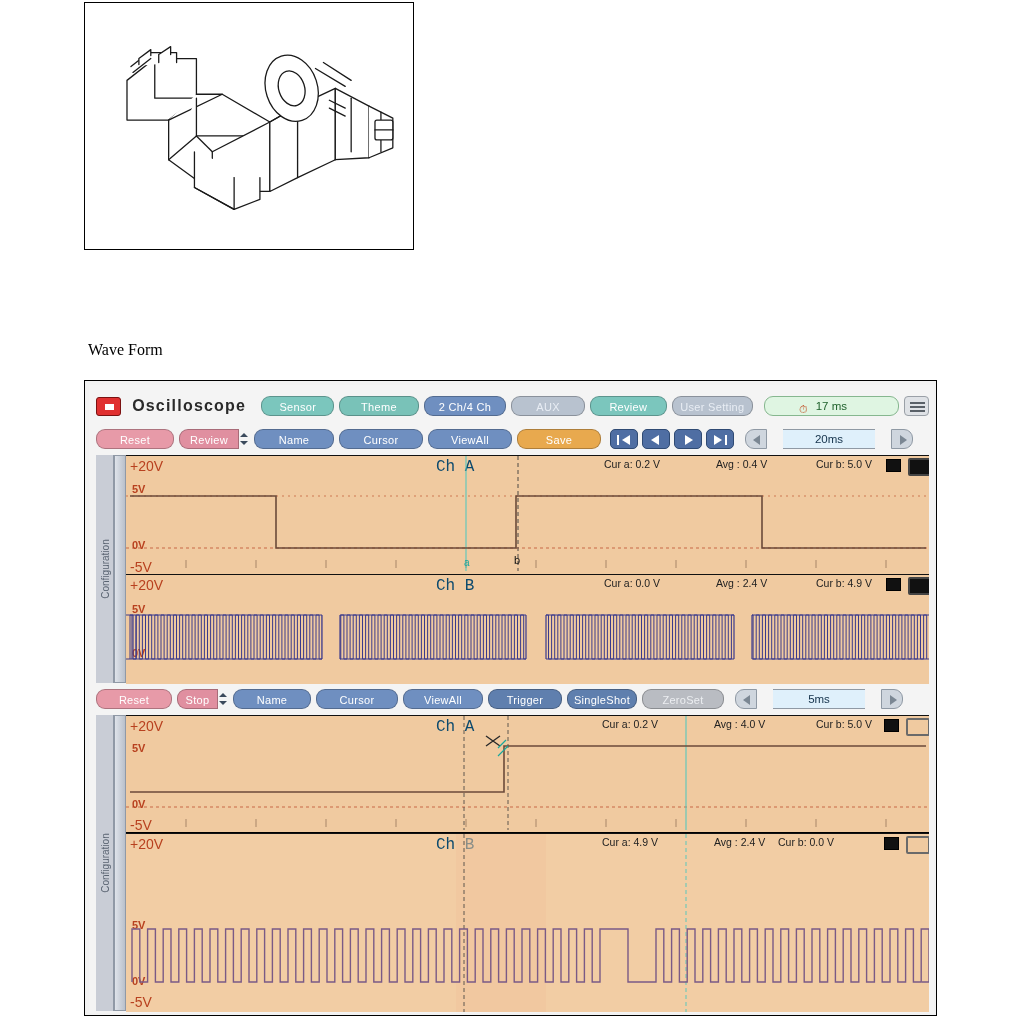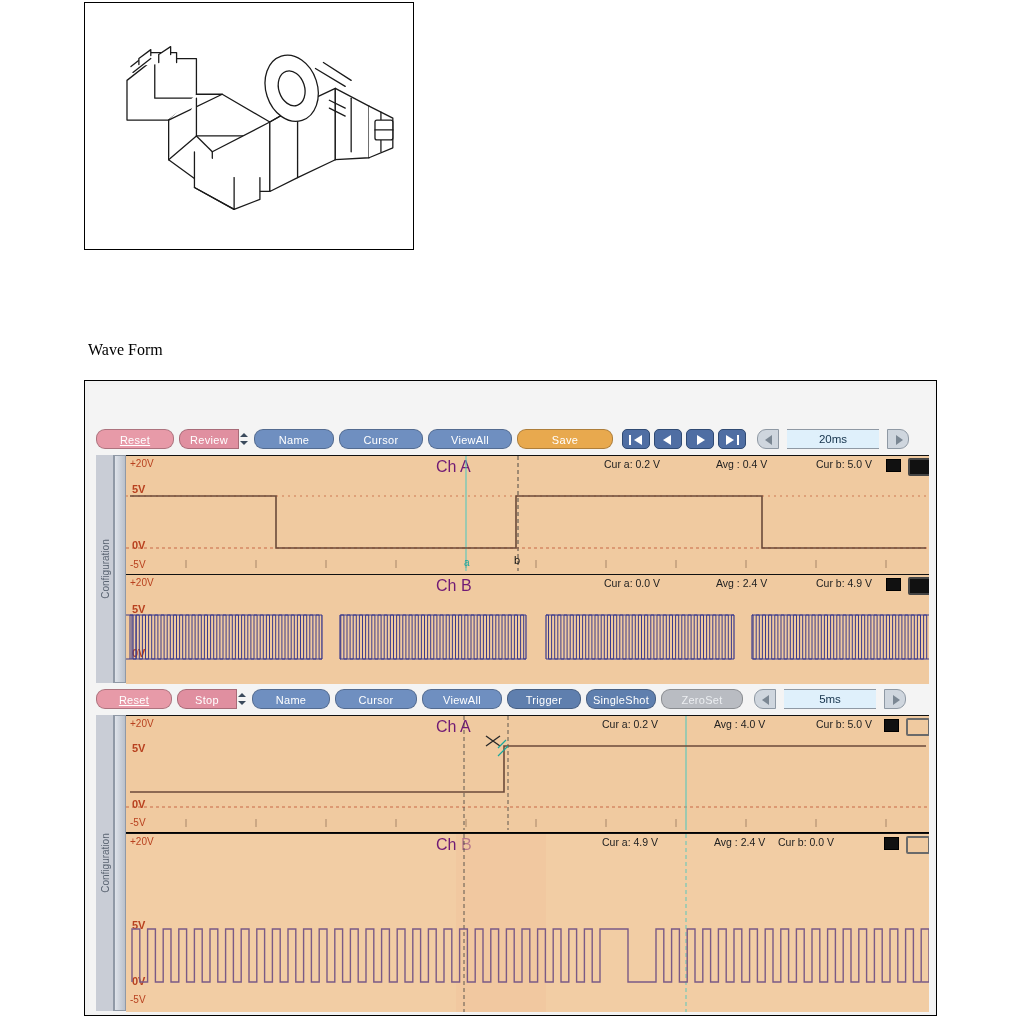--- a/index.html
+++ b/index.html
@@ -127,21 +127,21 @@
     font-size: 16px;
     color: #2a2a2a;
     letter-spacing: 1.2px;
     margin: 0 10px 0 6px;
     white-space: nowrap;
   }
   .b-teal   { background: #7bc6bd; }
   .b-teal2  { background: #79c2b8; }
   .b-blue   { background: #6f8fc0; }
   .b-dim    { background: #b8c2cf; color:#e8edf4; }
-  .b-pink   { background: #e79aa8; text-decoration: underline; }
+  .b-pink   { background: #e79aa8; }
   .b-pinkd  { background: #e08fa0; }
   .b-orange { background: #e8a94e; }
   .b-navy   { background: #5f7fae; }
   .b-grey   { background: #b9bcc2; color:#eceef1; }
 
   .pill-time {
     width: 140px; height: 20px;
     background: #dff5e2;
     border: 1px solid #86b78f;
     border-radius: 9px;
@@ -180,21 +180,21 @@
     box-sizing: border-box;
     position: relative;
   }
   .tri { position:absolute; top:5px; width:0; height:0; }
   .tri-r { left:10px; border-left:8px solid #fff; border-top:5px solid transparent; border-bottom:5px solid transparent;}
   .tri-l { left:8px;  border-right:8px solid #fff; border-top:5px solid transparent; border-bottom:5px solid transparent;}
   .bar-l { position:absolute; left:6px; top:5px; width:2px; height:10px; background:#fff;}
   .bar-r { position:absolute; right:6px; top:5px; width:2px; height:10px; background:#fff;}
 
   .timebase {
-    display: flex; align-items: center; gap: 8px; margin-left: 6px;
+    display: flex; align-items: center; gap: 16px; margin-left: 6px;
   }
   .tb-arrow {
     width: 22px; height: 20px;
     background: #cfd6de;
     border: 1px solid #8f99a4;
     box-sizing: border-box;
     position: relative;
   }
   .tb-arrow.l { border-radius: 9px 0 0 9px; }
   .tb-arrow.r { border-radius: 0 9px 9px 0; }
@@ -222,24 +222,24 @@
 
   
   .pane {
     position: absolute;
     background: #f0caa0;
     border-top: 1px solid #111;
     overflow: hidden;
   }
   .pane.plain { background: #f2cda4; }
   .lbl { position:absolute; white-space: nowrap; }
-  .lbl-ch { color:#701a75; }
+  .lbl-ch { color:#0c4a6e;font-family:Liberation Mono, monospace; }
   .lbl-meas { color:#222; font-size:10.5px; }
   .v-lab { position:absolute; font-size:11px; color:#b8411f; font-weight:bold;}
-  .v-lab.small { font-size:10px; font-weight:normal;}
+  .v-lab.small { font-size:14px; font-weight:normal;}
 
   .sq {
     position:absolute; width:13px; height:11px; background:#111; border:1px solid #000;
   }
   .sq2 {
     position:absolute; width:20px; height:14px; background:#111;
     border:2px solid #444; border-radius:2px;
   }
   .sq2.light { background:#f0caa0; border:2px solid #6a6a6a; }
 
@@ -326,31 +326,50 @@
         <path d="M246 106 L262 114"></path>
       </g>
     </svg>
   </div>
 
   <div class="section-label">Wave Form</div>
 
   <div class="scope">
     <div class="scope-inner">
 
+      <div class="tb-row tb-row1">
+        <div class="rec-btn"></div>
+        <div class="title-osc">Oscilloscope</div>
+        <div class="btn b-teal" style="width:76px">Sensor</div>
+        <div class="btn b-teal2" style="width:82px">Theme</div>
+        <div class="btn b-blue" style="width:86px">2 Ch/4 Ch</div>
+        <div class="btn b-dim" style="width:76px">AUX</div>
+        <div class="btn b-teal" style="width:80px">Review</div>
+        <div class="btn b-dim" style="width:84px">User Setting</div>
+        <div class="pill-time" style="margin-left:6px">
+          <span class="clk">⏱</span>
+          <span>17 ms</span>
+        </div>
+        <div class="menu-btn" style="margin-left:auto">
+            <i></i>
+            <i></i>
+            <i></i>
+          </div>
+      </div>
 
       <div class="tb-row tb-row2">
         <div class="btn b-pink" style="width:78px">Reset</div>
         <div style="display:flex;align-items:center">
           <div class="btn b-pinkd" style="width:60px;border-radius:9px 0 0 9px">Review</div>
           <div class="spin"></div>
         </div>
         <div class="btn b-blue" style="width:80px">Name</div>
         <div class="btn b-blue" style="width:84px">Cursor</div>
         <div class="btn b-blue" style="width:84px">ViewAll</div>
-        <div class="btn b-orange" style="width:96px">Save</div>
+        <div class="btn b-orange" style="width:84px">Save</div>
         <div class="nav-group">
           <div class="nav-btn">
               <span class="bar-l"></span>
               <span class="tri tri-l" style="left:11px"></span>
             </div>
           <div class="nav-btn">
               <span class="tri tri-l"></span>
             </div>
           <div class="nav-btn">
               <span class="tri tri-r"></span>
@@ -449,21 +468,21 @@
             <line x1="420" y1="40" x2="420" y2="84"></line>
             <line x1="608" y1="40" x2="608" y2="84"></line>
             <line x1="626" y1="40" x2="626" y2="84"></line>
           </g>
         </svg>
       </div>
 
       <div class="mid-toolbar" style="top:302px">
         <div class="btn b-pink" style="width:76px">Reset</div>
         <div style="display:flex;align-items:center">
-          <div class="btn b-pinkd" style="width:60px;border-radius:9px 0 0 9px">Stop</div>
+          <div class="btn b-pinkd" style="width:41px;border-radius:9px 0 0 9px">Stop</div>
           <div class="spin"></div>
         </div>
         <div class="btn b-blue" style="width:78px">Name</div>
         <div class="btn b-blue" style="width:82px">Cursor</div>
         <div class="btn b-blue" style="width:80px">ViewAll</div>
         <div class="btn b-navy" style="width:74px">Trigger</div>
         <div class="btn b-navy" style="width:70px">SingleShot</div>
         <div class="btn b-grey" style="width:82px">ZeroSet</div>
         <div class="timebase">
           <div class="tb-arrow l">

